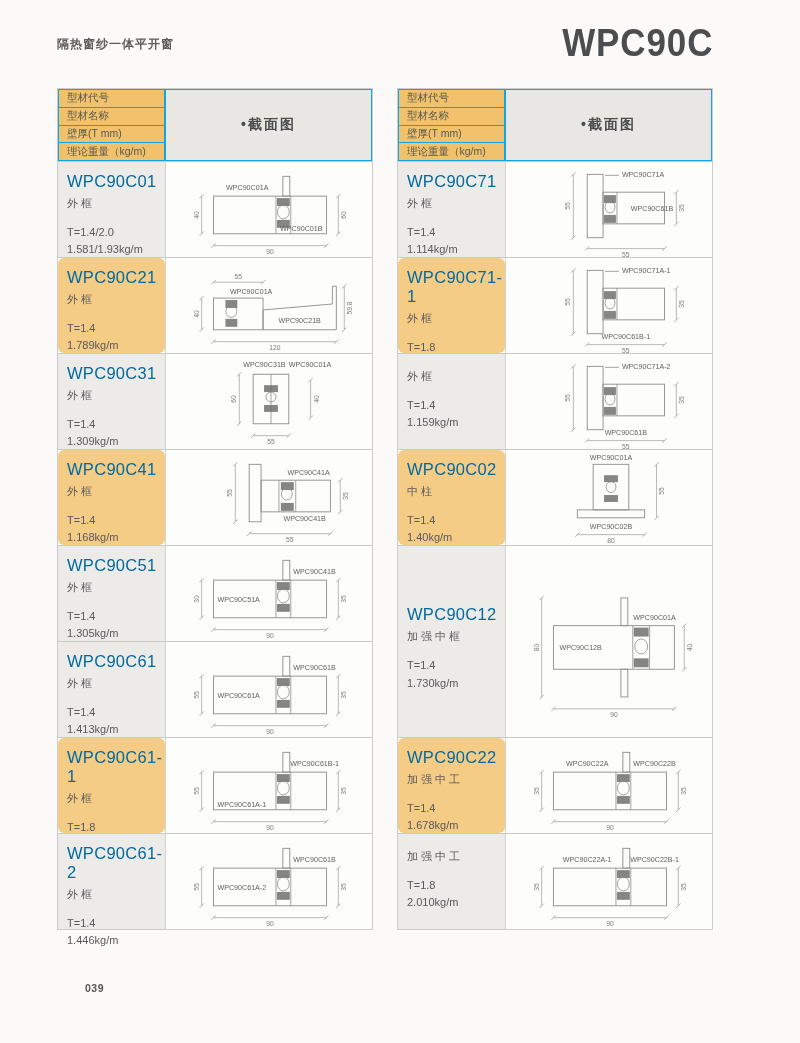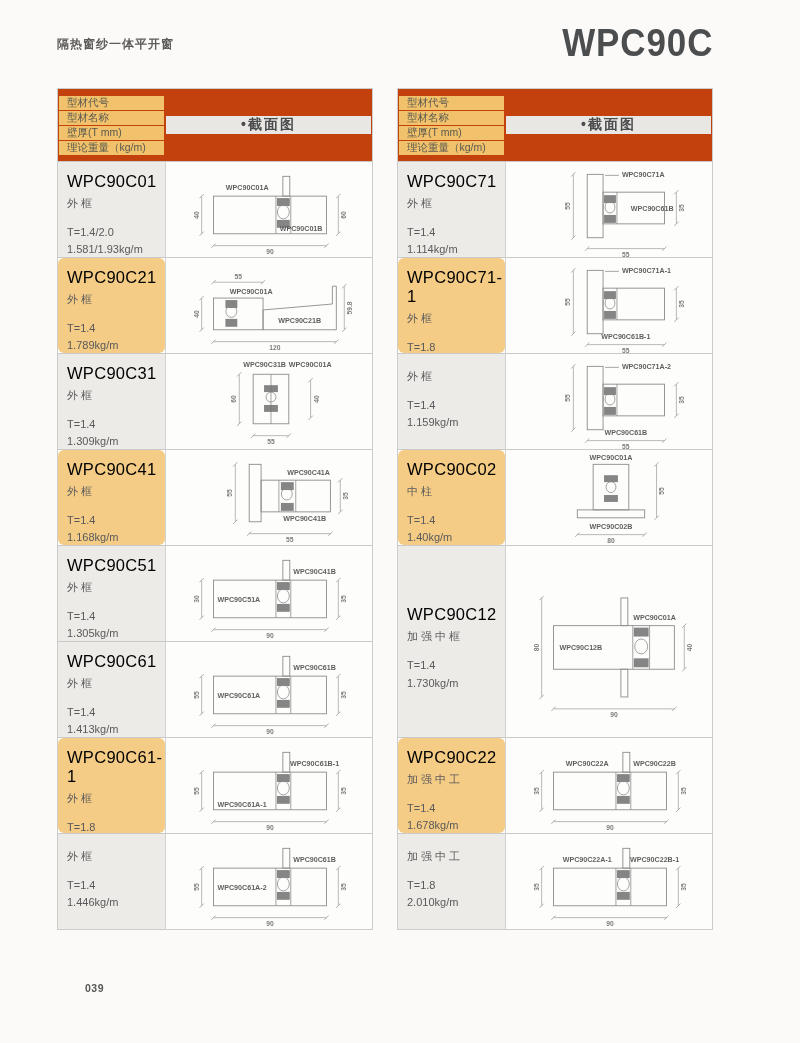--- a/index.html
+++ b/index.html
@@ -4,35 +4,35 @@
 <style>
   html,body{margin:0;padding:0;background:#fbfaf8;}
   .page{position:relative;width:800px;height:1043px;background:#fbfaf8;overflow:hidden;
         font-family:"Liberation Sans","DejaVu Sans",sans-serif;}
   .title-left{position:absolute;left:57px;top:36px;font-size:12px;font-weight:bold;
               color:#5e5c59;letter-spacing:1px;}
   .title-right{position:absolute;right:87px;top:22px;font-size:38px;font-weight:bold;
                color:#4c4d4f;transform:scaleX(.92);transform-origin:right center;letter-spacing:1px;}
   .tables{position:absolute;left:57px;top:88px;display:flex;gap:24px;}
   .spec-table{width:316px;background:#fff;border:1px solid #cccccb;box-sizing:border-box;}
-  .thead{display:flex;height:72px;background:#c2410c;gap:2px;padding:1px;box-sizing:border-box;align-items:center;}
+  .thead{display:flex;height:72px;background:#0ea5e9;gap:2px;padding:1px;box-sizing:border-box;}
   .hlabels{width:105px;display:flex;flex-direction:column;gap:1px;}
   .hlabel{flex:1;background:#F1C26B;color:#58584f;font-size:10.5px;display:flex;
           align-items:center;padding-left:8px;}
   .hsection{flex:1;background:#E8E7E4;display:flex;align-items:center;justify-content:center;
             font-size:14px;font-weight:bold;color:#4b4c4e;letter-spacing:2px;}
   .trow{display:flex;height:96px;border-top:1px solid #c9c9c8;box-sizing:border-box;}
   .trow.tall{height:192px;}
   .tlabel{width:107px;box-sizing:border-box;background:#EDEBE7;padding:10px 4px 0 9px;
           display:flex;flex-direction:column;}
   .trow.tall .tlabel{justify-content:center;padding-top:14px;}
   .tlabel.hl{background:#F5CC85;border-radius:6px;}
-  .tdiagram{flex:1;background:#fdfdfb;border-left:1px solid #d2d2d1;position:relative;font-weight:bold;}
+  .tdiagram{flex:1;background:#fdfdfb;border-left:1px solid #d2d2d1;position:relative;}
   .tdiagram svg{position:absolute;left:0;top:0;width:100%;height:100%;}
-  .code{font-size:16.5px;color:#000000;letter-spacing:.3px;}
+  .code{font-size:16.5px;color:#0369a1;letter-spacing:.3px;}
   .pname{font-size:11px;color:#59595b;letter-spacing:3px;margin-top:5px;}
   .spec{font-size:11px;color:#59595b;margin-top:13px;line-height:1.55;}
   .page-number{position:absolute;left:57px;top:982px;font-size:10.5px;font-weight:bold;
                color:#555;letter-spacing:.5px;padding-left:28px;}
 </style>
 </head>
 <body>
 
 <div class="page">
   <div class="title-left">隔热窗纱一体平开窗</div>
@@ -288,20 +288,21 @@
               <line x1="45.8" y1="86.2" x2="50.2" y2="81.8" stroke="#9b9b9b" stroke-width="0.8"></line>
               <line x1="159.8" y1="86.2" x2="164.2" y2="81.8" stroke="#9b9b9b" stroke-width="0.8"></line>
               <text x="105" y="92" fill="#7c7c7c" font-size="6.8" text-anchor="middle">90</text>
               <text x="150" y="28" text-anchor="middle" font-size="7.2" fill="#5f5f5f">WPC90C61B-1</text>
               <text x="52" y="69" text-anchor="start" font-size="7.2" fill="#5f5f5f">WPC90C61A-1</text>
             </svg>
           </div>
         </div>
         <div class="trow">
           <div class="tlabel">
+            <div class="code">WPC90C61-2</div>
             <div class="pname">外框</div>
             <div class="spec">
               <div>T=1.4</div>
               <div>1.446kg/m</div>
             </div>
           </div>
           <div class="tdiagram">
             <svg viewBox="0 0 208 95">
               <rect x="48" y="34" width="114" height="38" fill="none" stroke="#8b8b8b" stroke-width="0.9"></rect>
               <rect x="118" y="14" width="7" height="20" fill="none" stroke="#8b8b8b" stroke-width="0.9"></rect>

